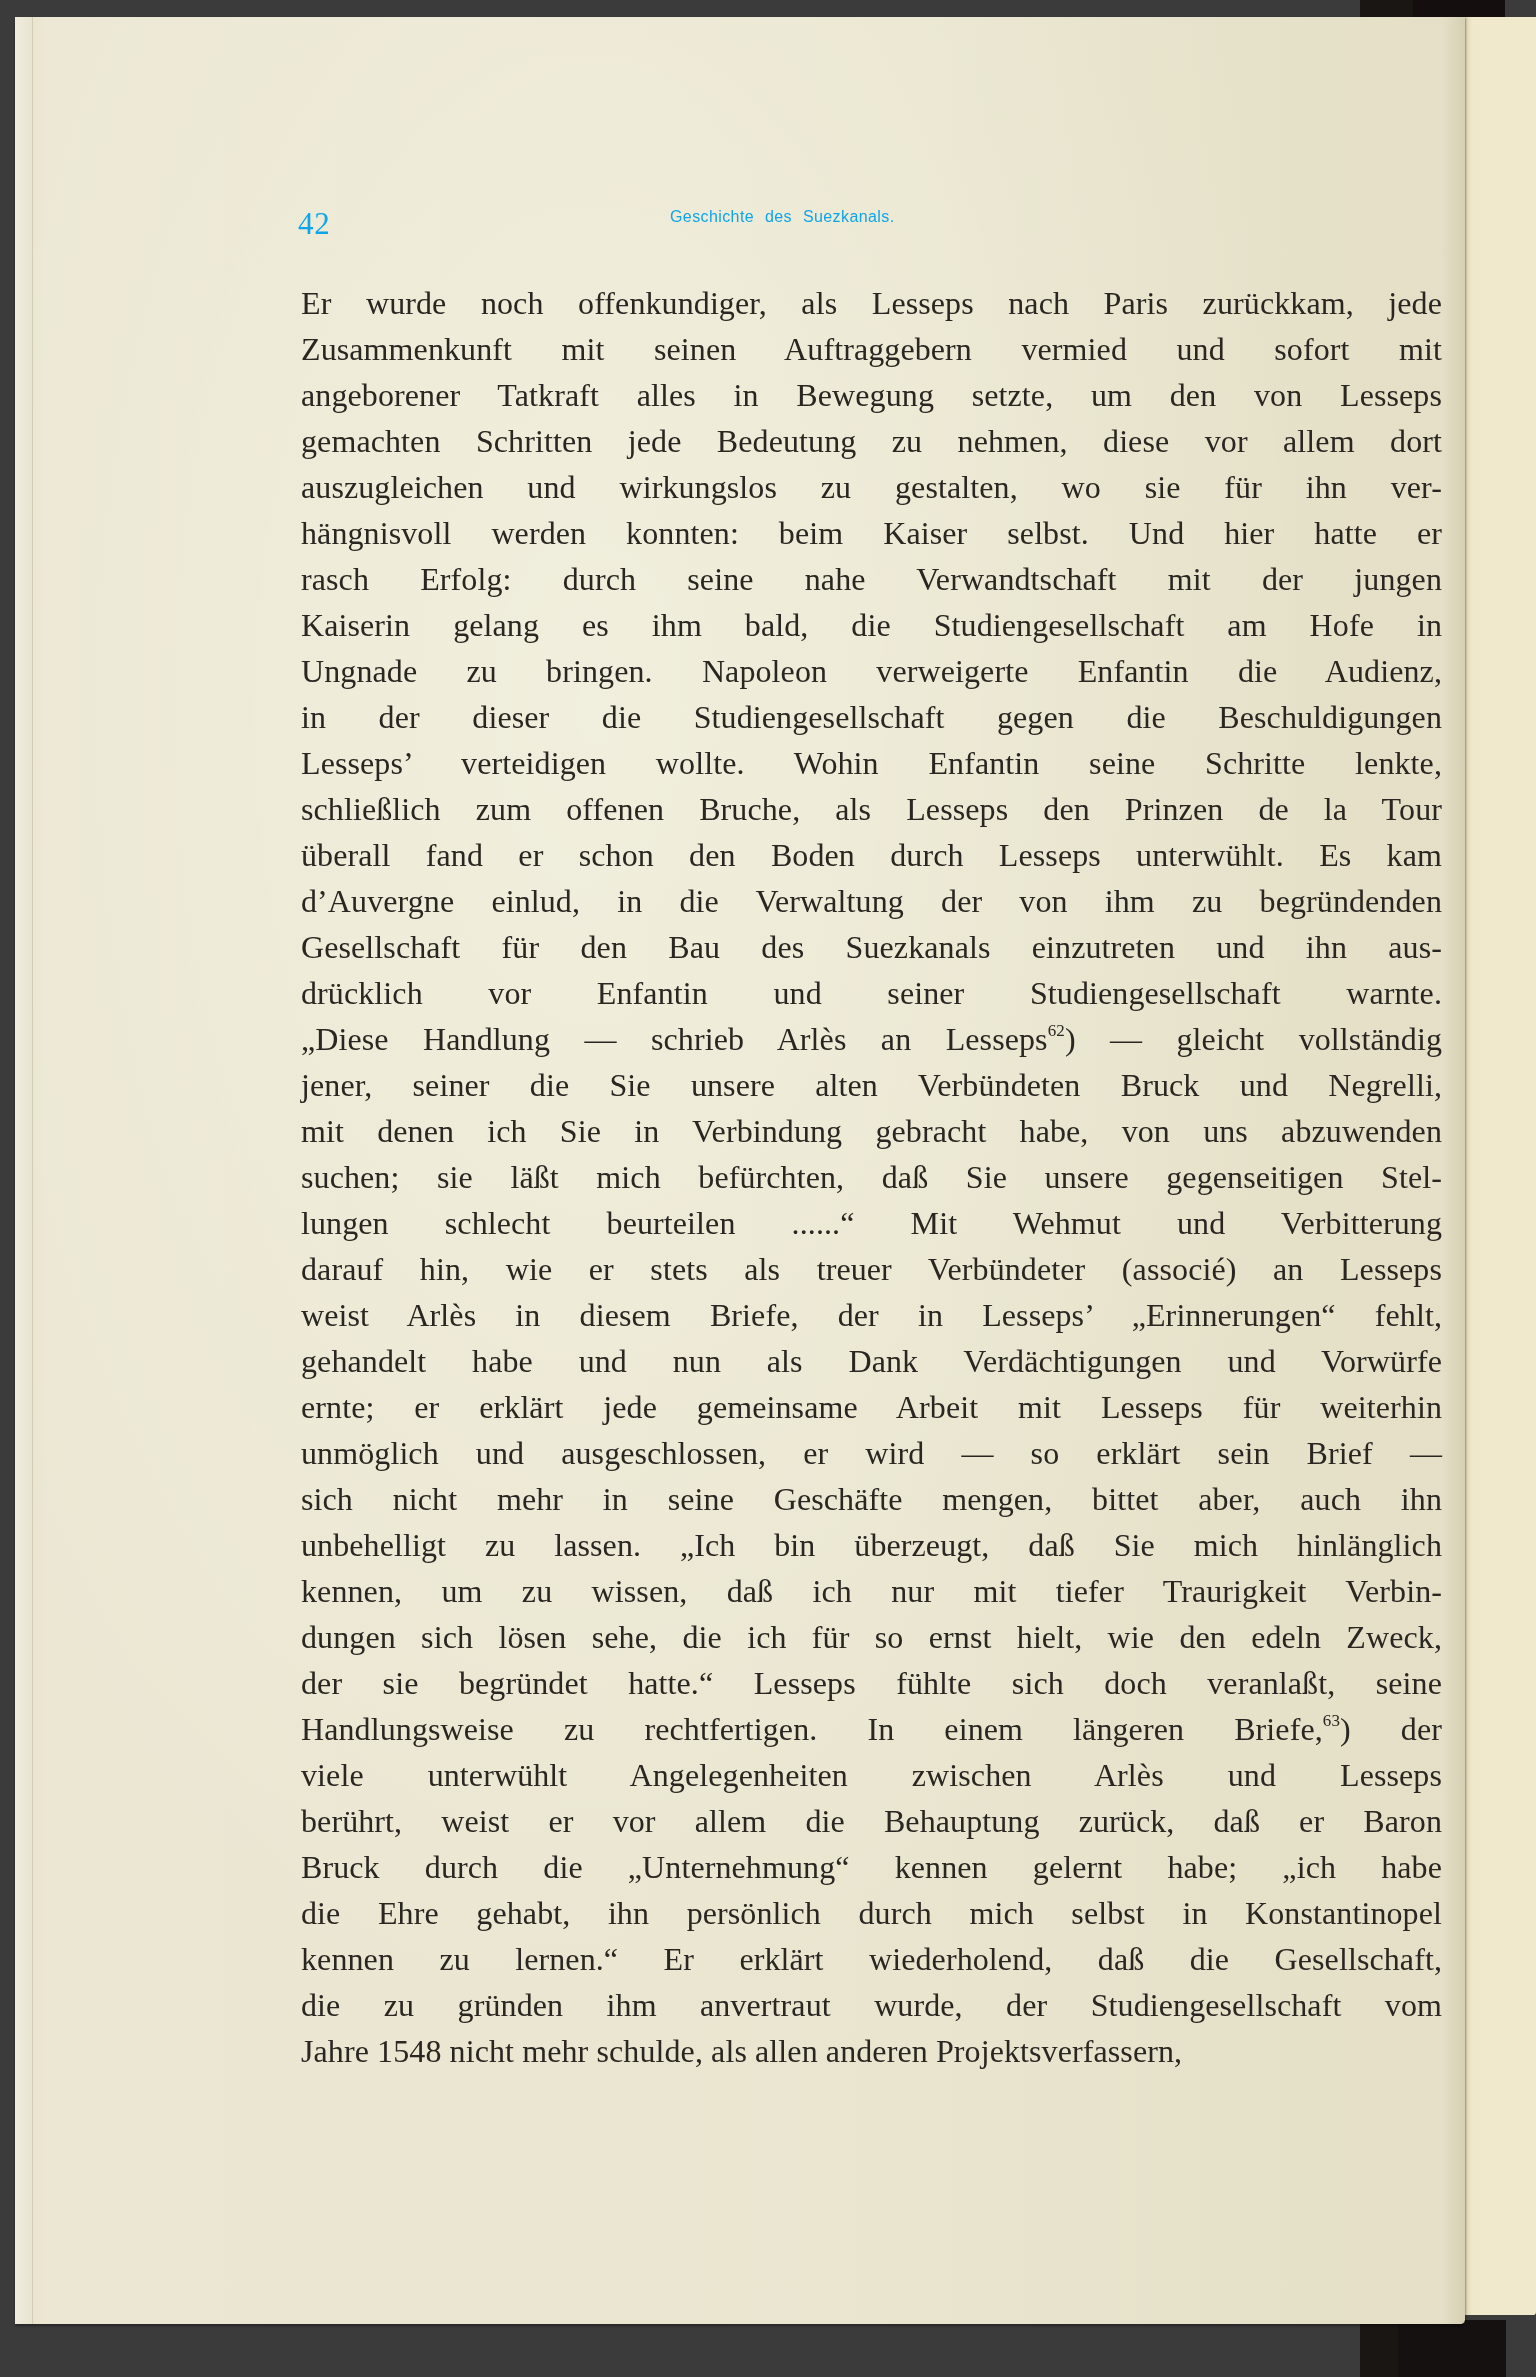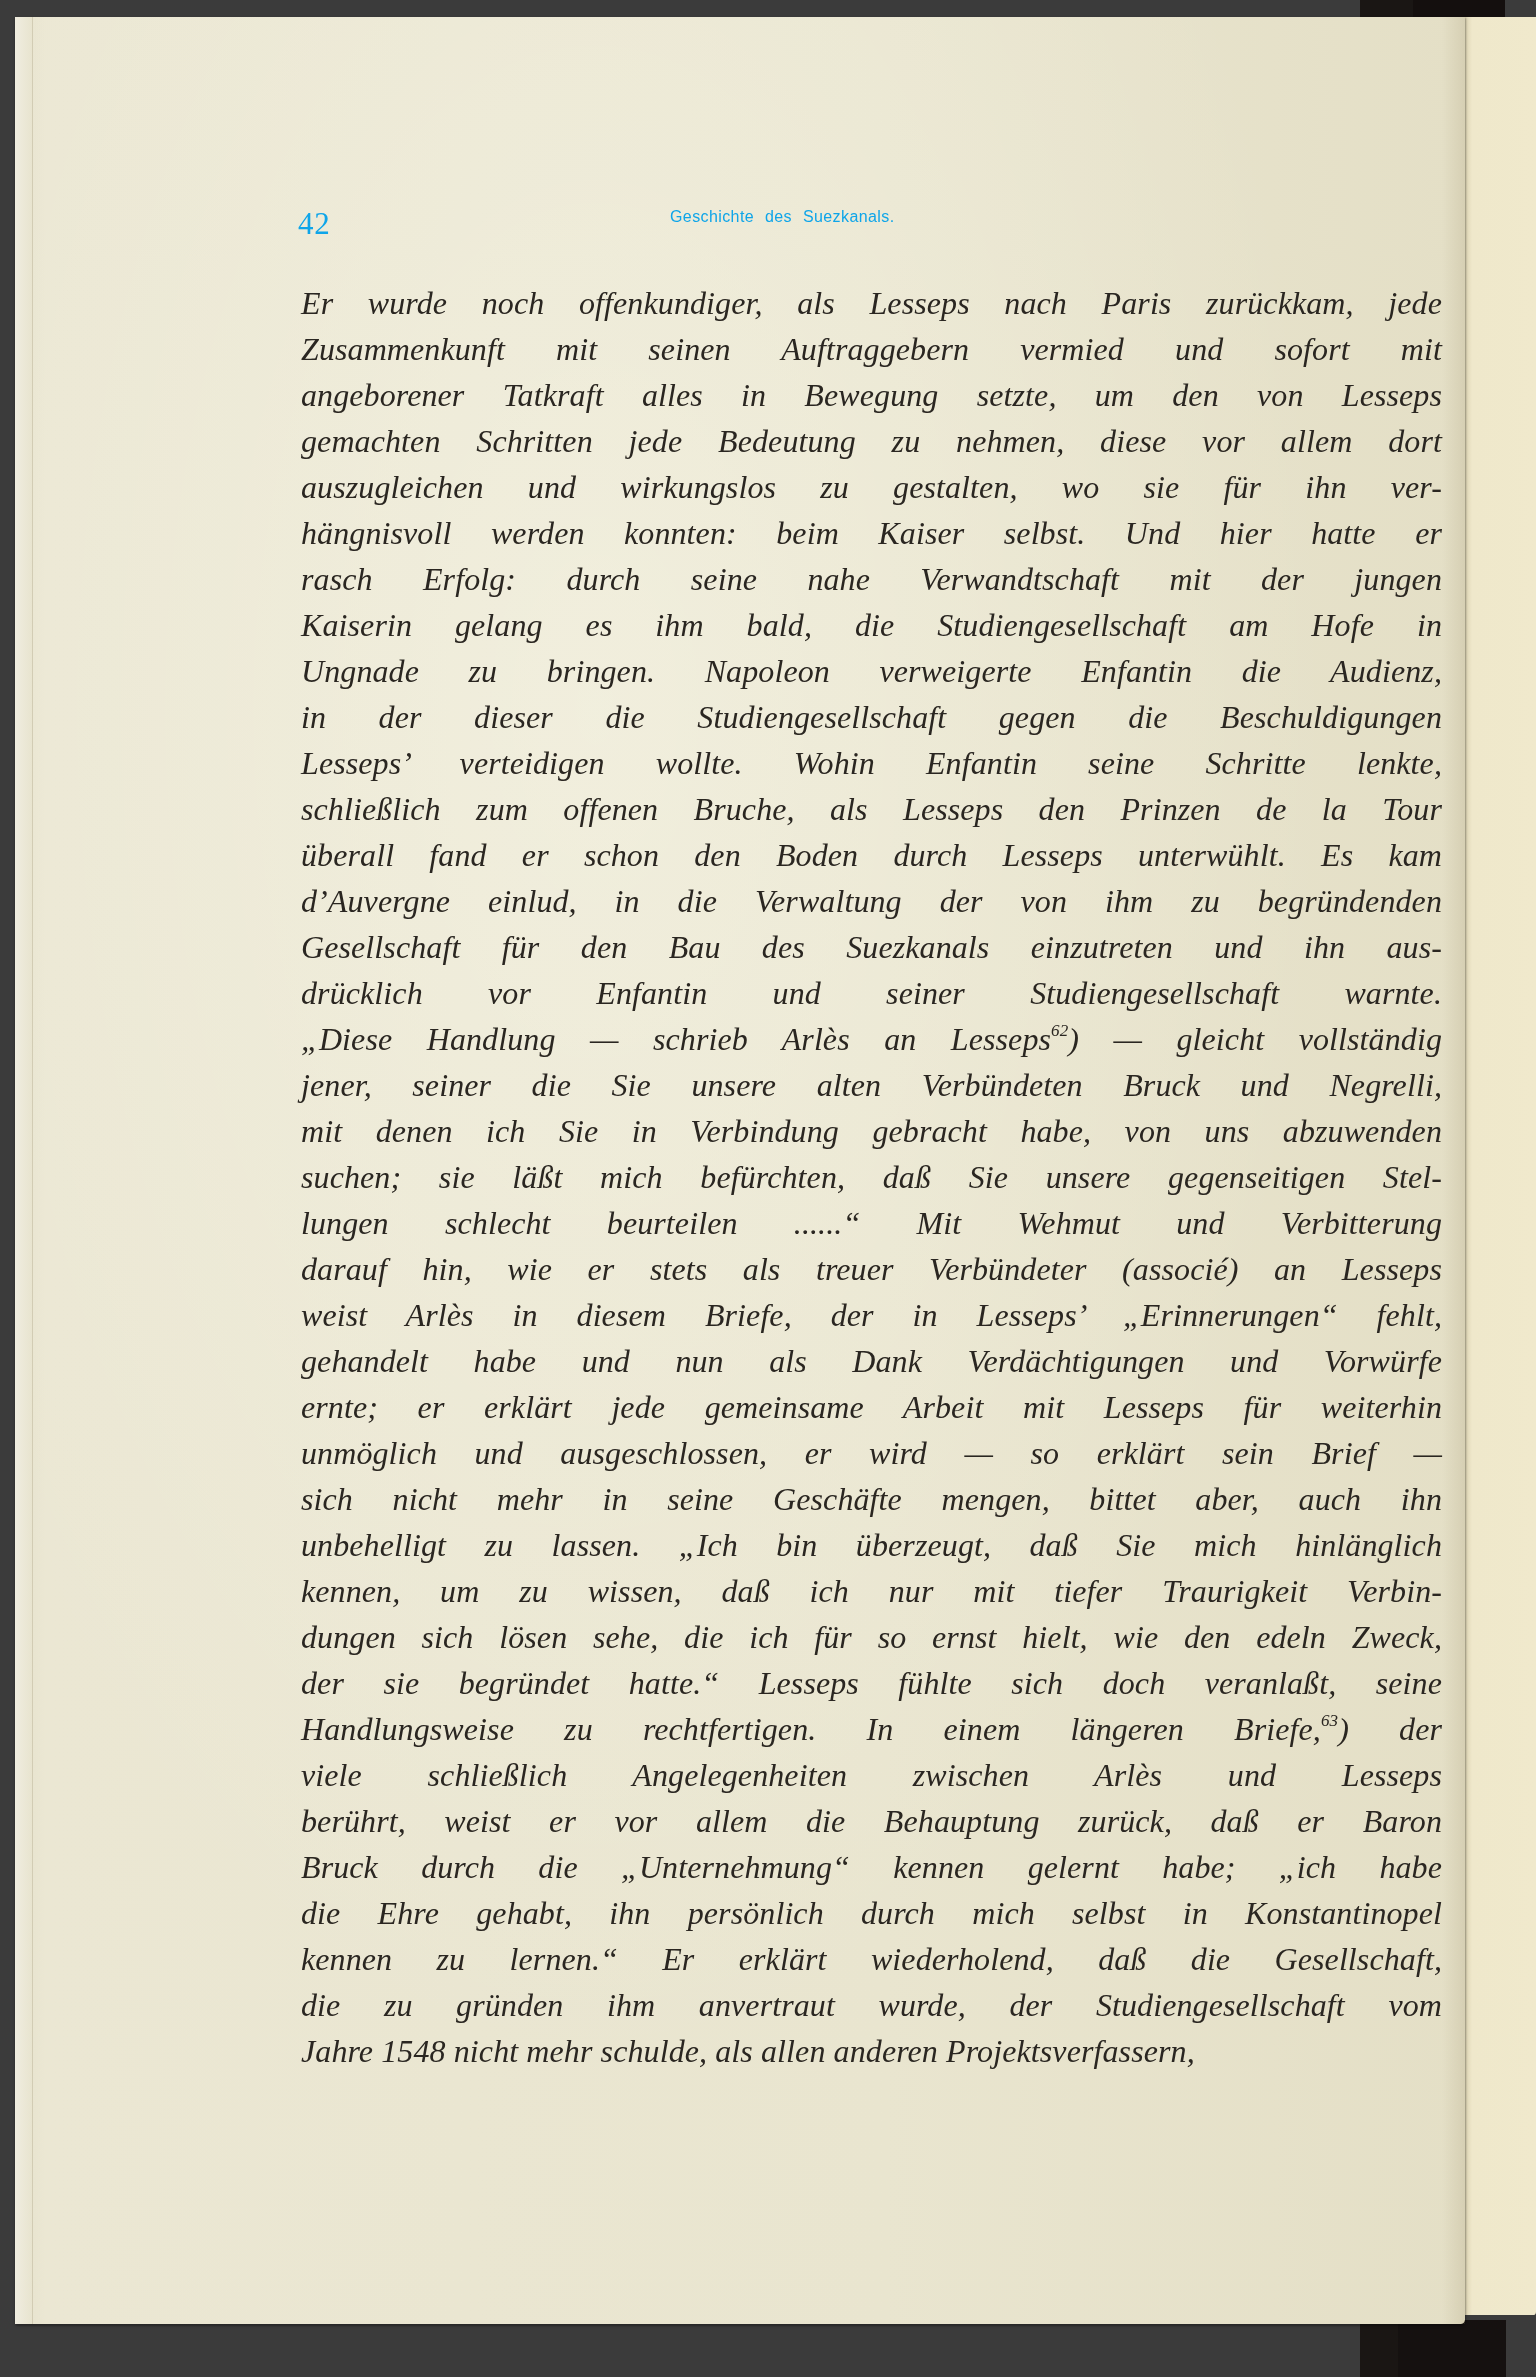--- a/index.html
+++ b/index.html
@@ -102,21 +102,20 @@
   }
   .line {
     display: block;
     height: 46px;
     line-height: 46px;
     font-size: 32px;
     white-space: nowrap;
     text-align: justify;
     text-align-last: justify;
     letter-spacing: 0.1px;
-    font-style: italic;
   }
   .line.last {
     text-align-last: left;
   }
   sup.fn {
     font-size: 17px;
     vertical-align: 14px;
     line-height: 0;
     margin-top: 36px;
   }
@@ -166,21 +165,21 @@
     <li class="line">weist Arlès in diesem Briefe, der in Lesseps’ „Erinnerungen“ fehlt,</li>
     <li class="line">gehandelt habe und nun als Dank Verdächtigungen und Vorwürfe</li>
     <li class="line">ernte; er erklärt jede gemeinsame Arbeit mit Lesseps für weiterhin</li>
     <li class="line">unmöglich und ausgeschlossen, er wird — so erklärt sein Brief —</li>
     <li class="line">sich nicht mehr in seine Geschäfte mengen, bittet aber, auch ihn</li>
     <li class="line">unbehelligt zu lassen. „Ich bin überzeugt, daß Sie mich hinlänglich</li>
     <li class="line">kennen, um zu wissen, daß ich nur mit tiefer Traurigkeit Verbin-</li>
     <li class="line">dungen sich lösen sehe, die ich für so ernst hielt, wie den edeln Zweck,</li>
     <li class="line">der sie begründet hatte.“ Lesseps fühlte sich doch veranlaßt, seine</li>
     <li class="line"><span>Handlungsweise zu rechtfertigen. In einem längeren Briefe,</span><sup class="fn">63</sup><span>) der</span></li>
-    <li class="line">viele schließlich Angelegenheiten zwischen Arlès und Lesseps</li>
+    <li class="line">viele unterwühlt Angelegenheiten zwischen Arlès und Lesseps</li>
     <li class="line">berührt, weist er vor allem die Behauptung zurück, daß er Baron</li>
     <li class="line">Bruck durch die „Unternehmung“ kennen gelernt habe; „ich habe</li>
     <li class="line">die Ehre gehabt, ihn persönlich durch mich selbst in Konstantinopel</li>
     <li class="line">kennen zu lernen.“ Er erklärt wiederholend, daß die Gesellschaft,</li>
     <li class="line">die zu gründen ihm anvertraut wurde, der Studiengesellschaft vom</li>
     <li class="line last">Jahre 1548 nicht mehr schulde, als allen anderen Projektsverfassern,</li>
   </ol>
 
 
 </body></html>

